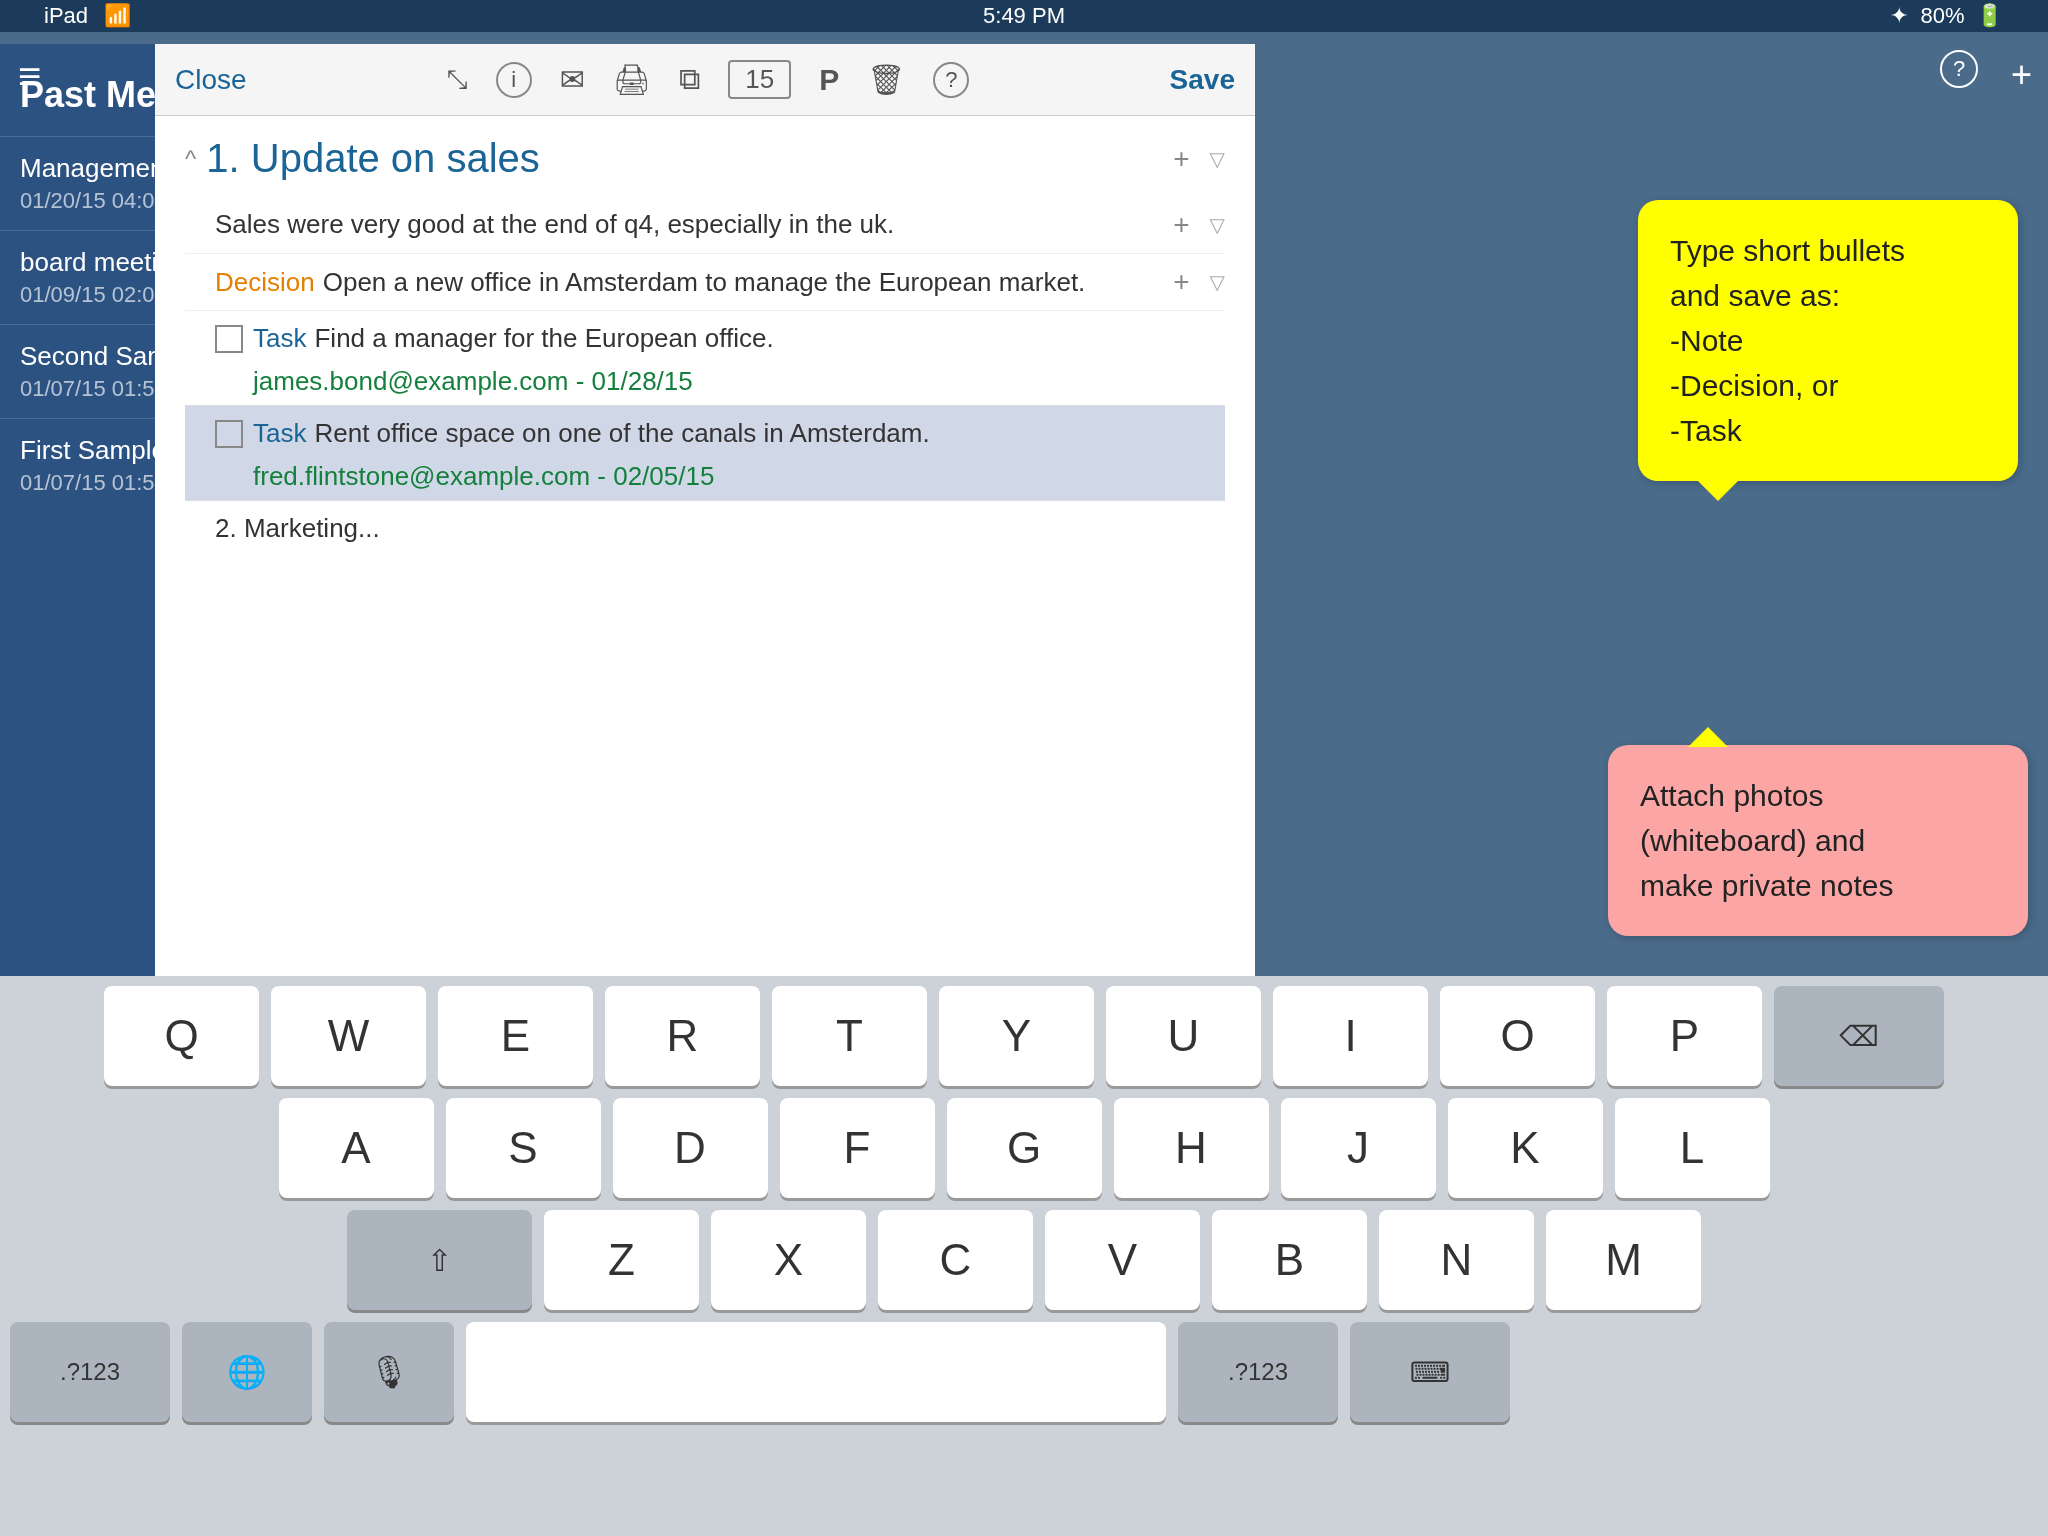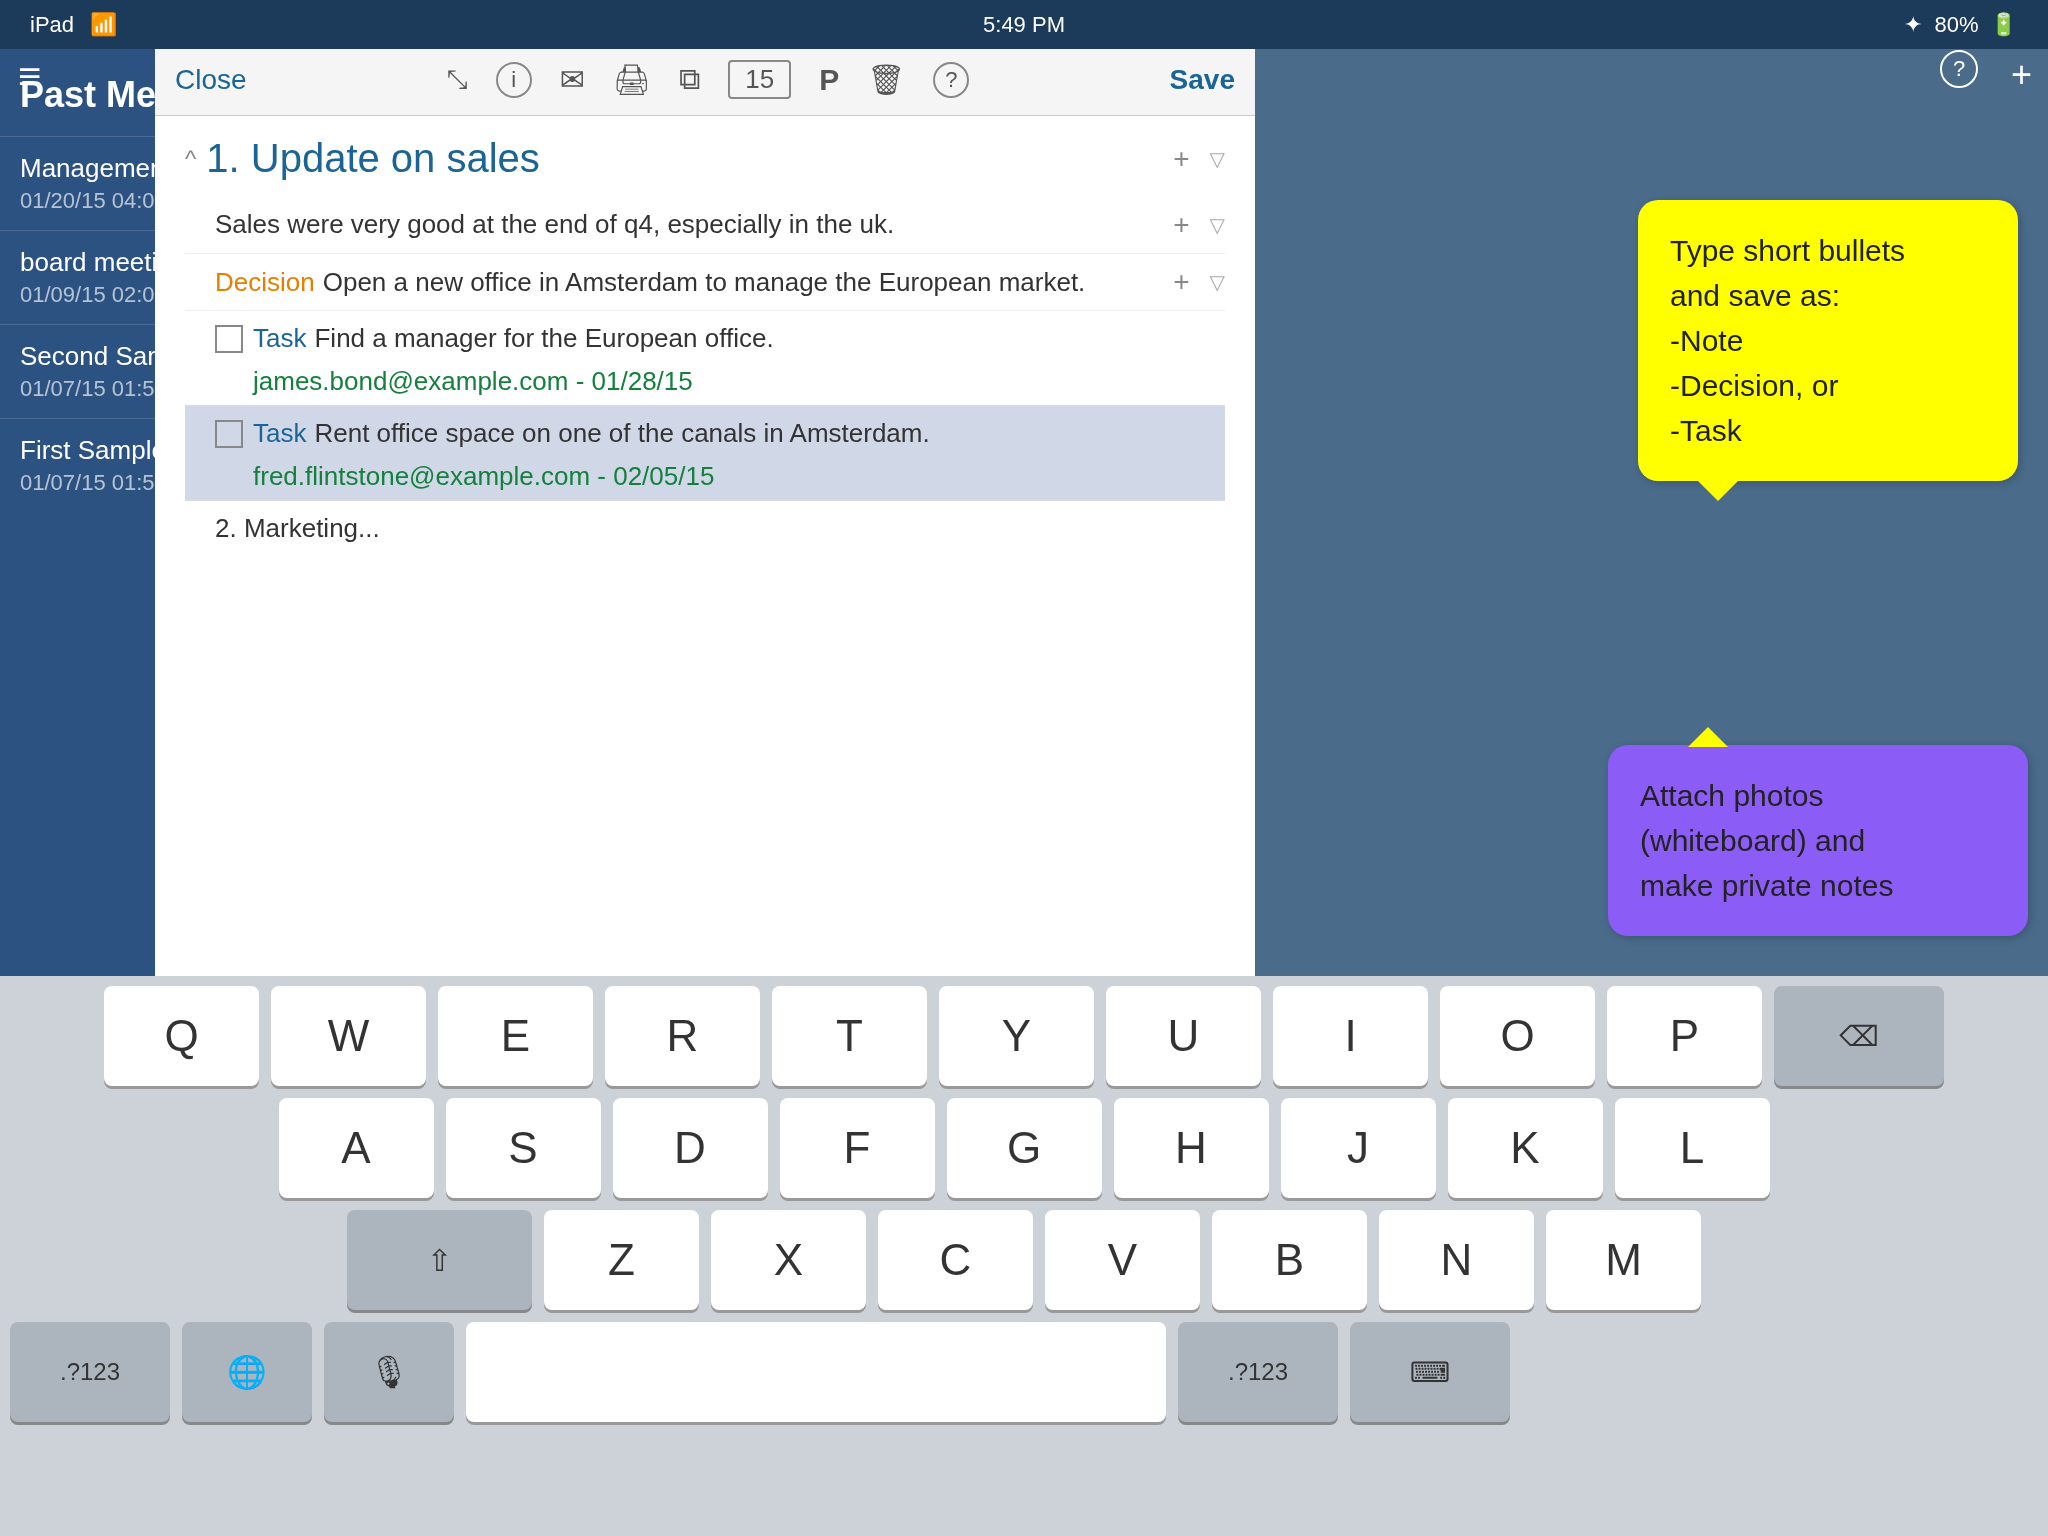--- a/index.html
+++ b/index.html
@@ -9,26 +9,26 @@
       overflow: hidden;
       font-family: -apple-system, 'Helvetica Neue', Arial, sans-serif;
       background: #4a6b8a;
       position: relative;
     }
 
     
     .status-bar {
       position: absolute;
       top: 0; left: 0; right: 0;
-      height: 49px;
+      height: 32px;
       background: #1c3a5a;
       display: flex;
       align-items: center;
       justify-content: space-between;
-      padding: 0 30px;
+      padding: 0 44px;
       color: white;
       font-size: 22px;
       font-weight: 500;
       z-index: 100;
     }
     .status-left { display: flex; align-items: center; gap: 16px; }
     .status-center { position: absolute; left: 50%; transform: translateX(-50%); }
     .status-right { display: flex; align-items: center; gap: 12px; }
 
     
@@ -297,21 +297,21 @@
       left: 60px;
       border: 20px solid transparent;
       border-top-color: #ffff00;
     }
 
     
     .tooltip-yellow-2 {
       position: absolute;
       bottom: 600px;
       right: 20px;
-      background: #8b5cf6;
+      background: #fca5a5;
       border-radius: 20px;
       padding: 28px 32px;
       width: 420px;
       font-size: 30px;
       line-height: 1.5;
       color: #222;
       z-index: 200;
       box-shadow: 2px 2px 8px rgba(0,0,0,0.2);
     }
     .tooltip-yellow-2::before {

